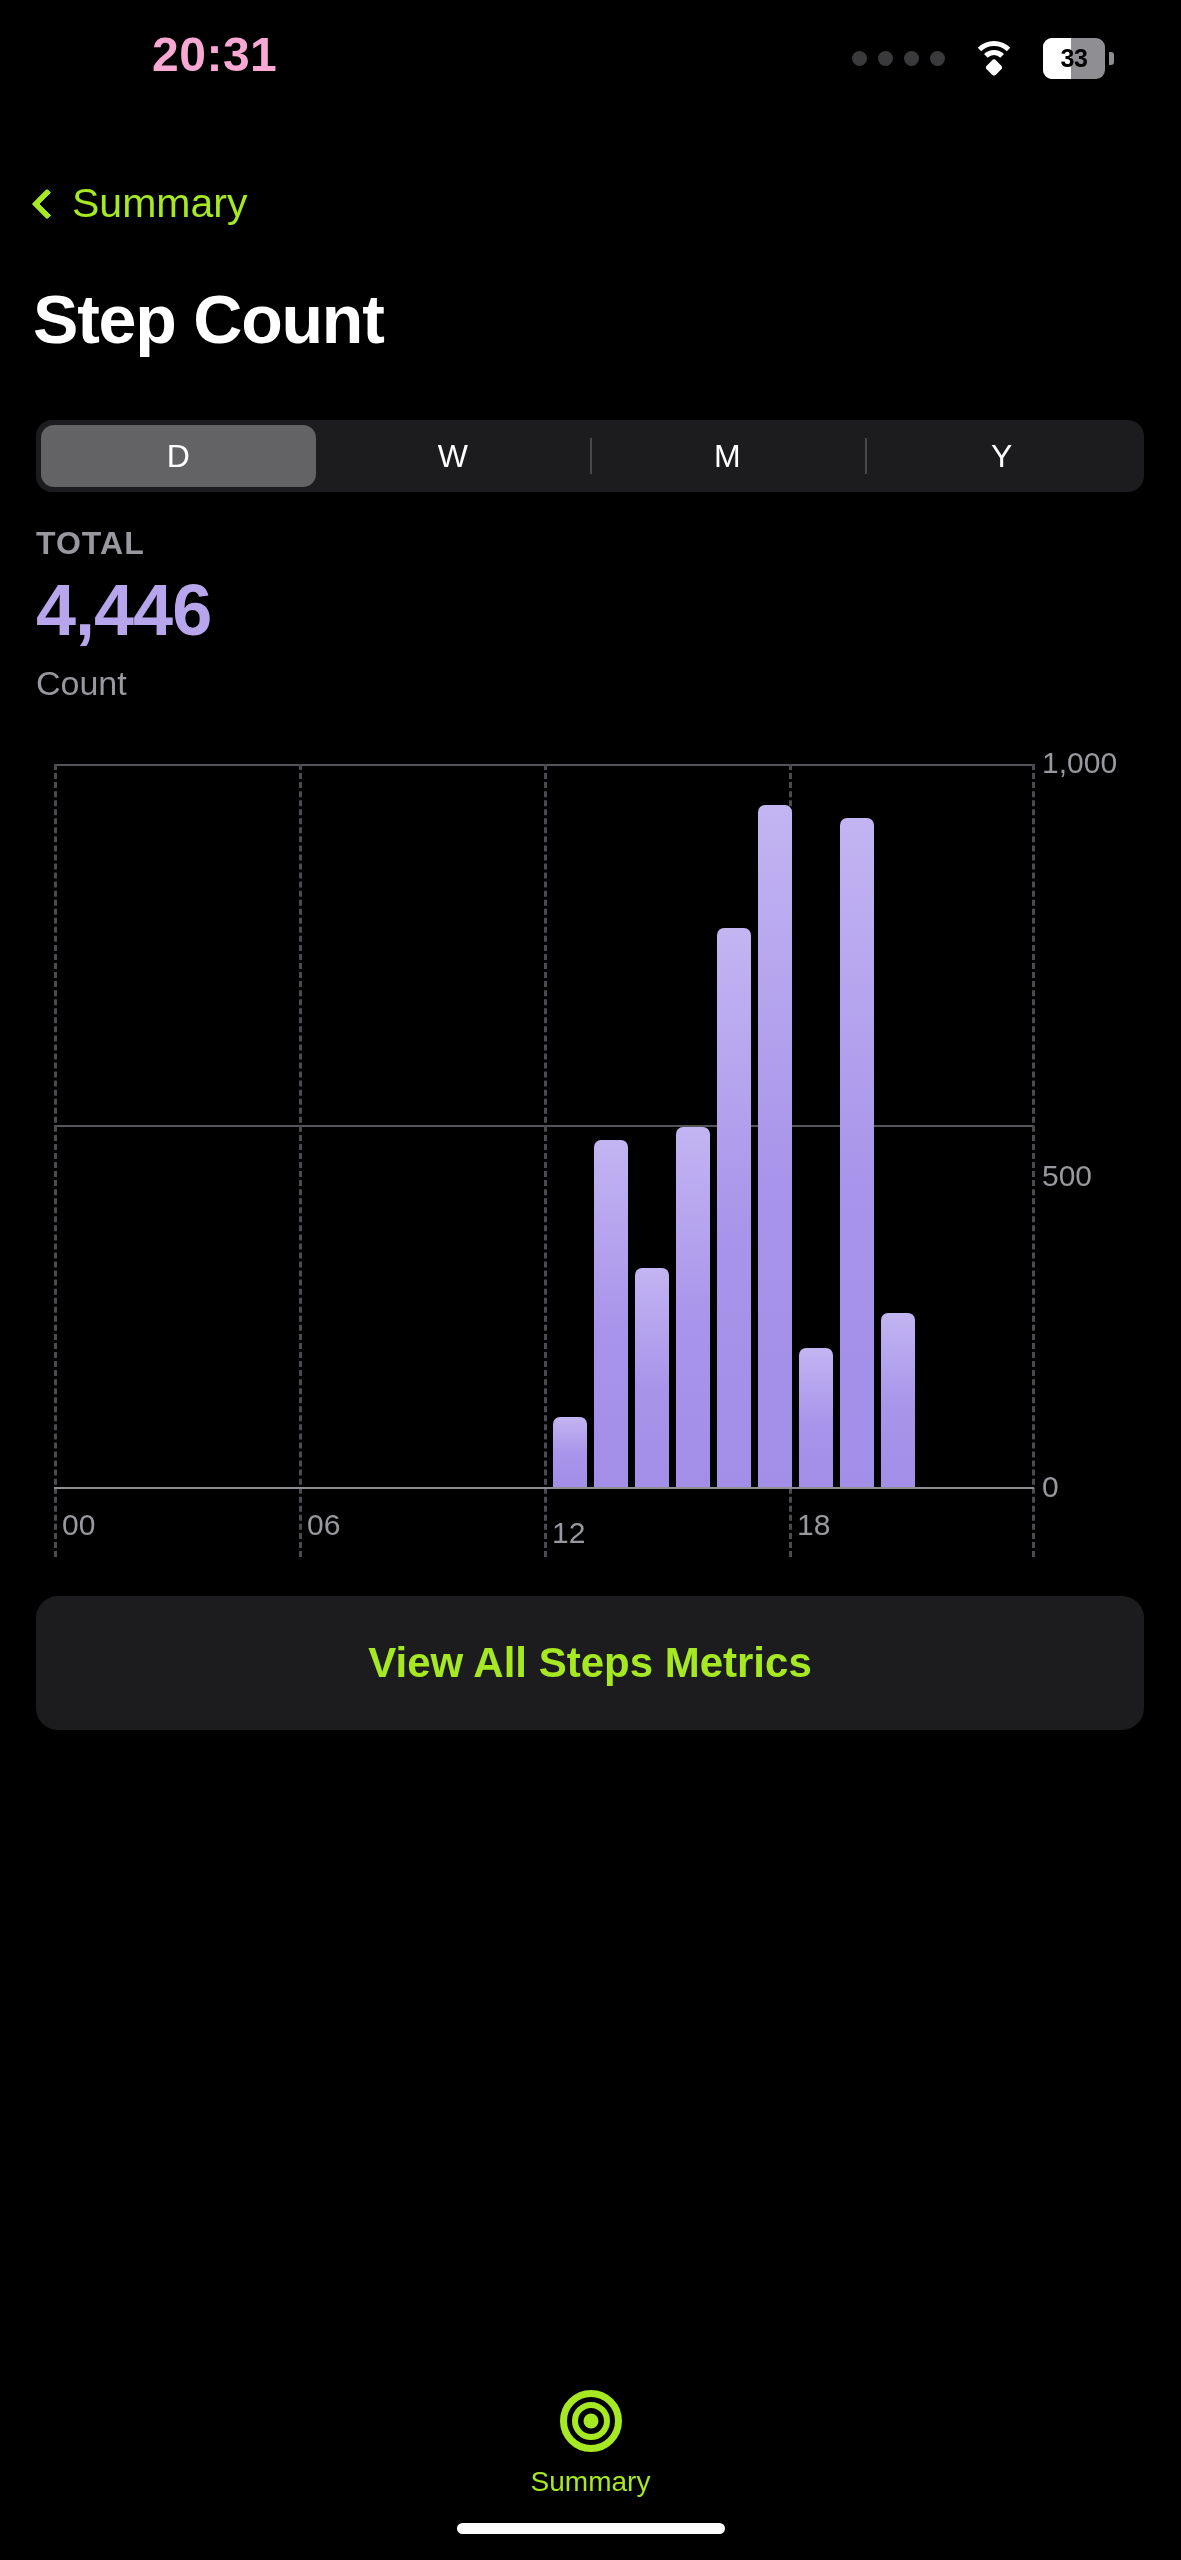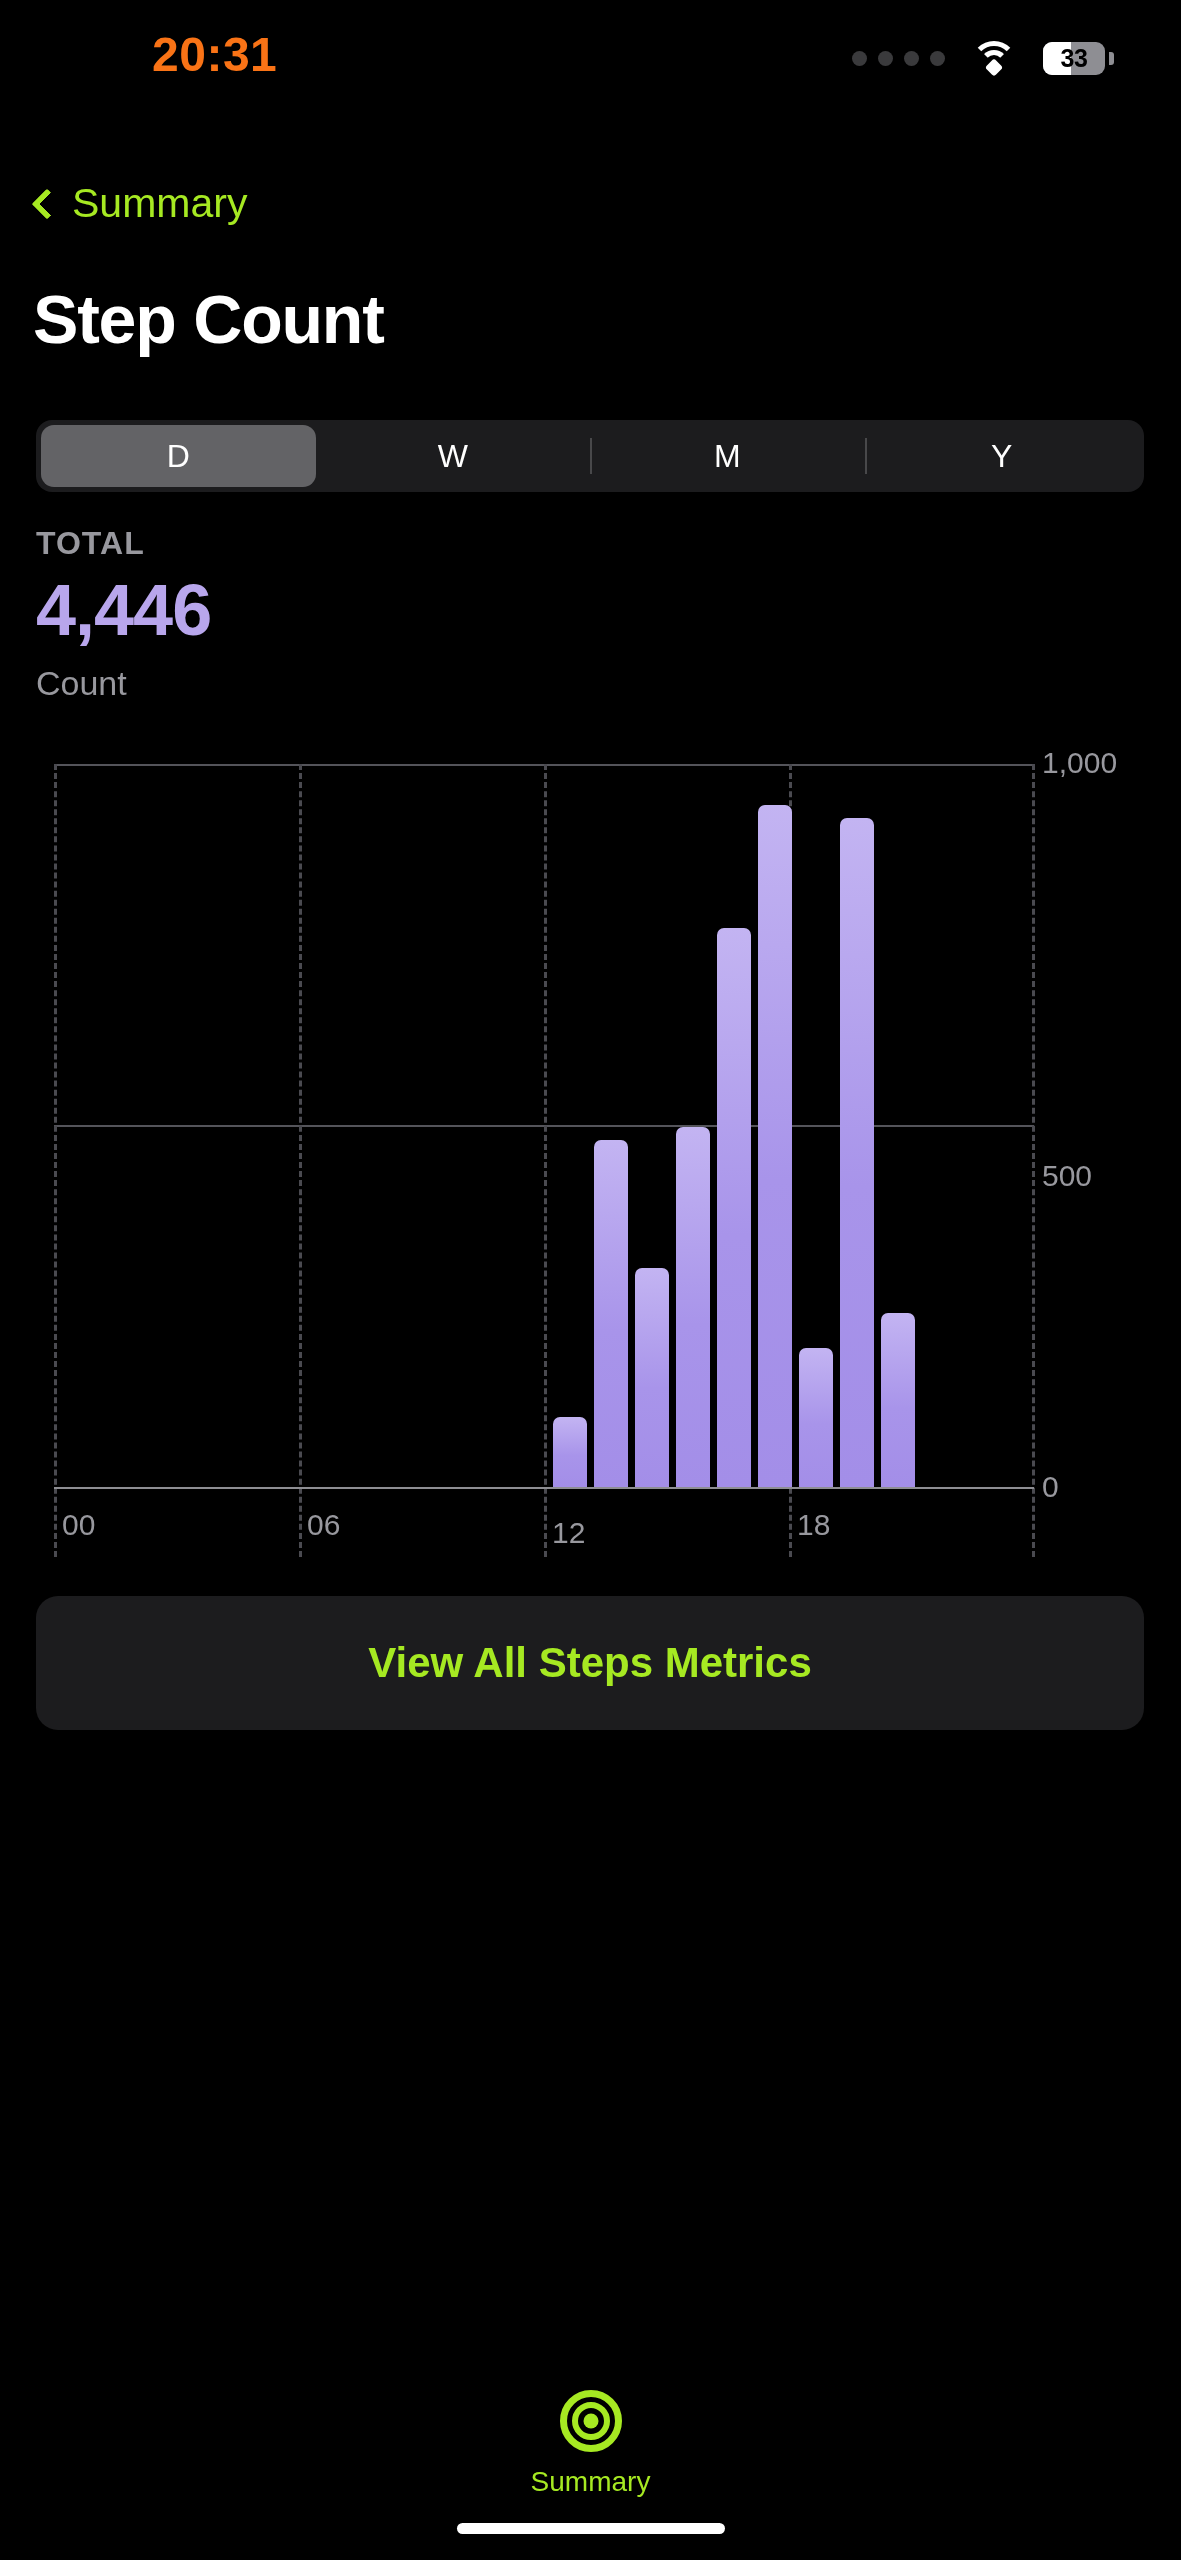--- a/index.html
+++ b/index.html
@@ -11,41 +11,41 @@
   }
 
   
   .statusbar{
     position:absolute; top:0; left:0; width:1181px; height:110px;
     display:flex; align-items:center; justify-content:space-between;
     padding:0 72px 0 0;
   }
   .sb-time{
     font-size:48px; font-weight:700; letter-spacing:.5px;
-    margin-left:152px; color:#f97316; line-height:1;
+    margin-left:152px; color:#f9a8d4; line-height:1;
   }
   .sb-right{ display:flex; align-items:center; gap:26px; margin-top:6px; }
   .sig-dots{ display:flex; gap:11px; align-items:flex-end; }
   .sig-dots i{ width:15px; height:15px; border-radius:50%; background:#3a3a3c; display:block; }
   .wifi{ position:relative; width:46px; height:34px; }
   .wifi span{
     position:absolute; left:50%; transform:translateX(-50%);
     border:5px solid #fff; border-bottom-color:transparent;
     border-left-color:transparent; border-right-color:transparent;
     border-radius:50%;
   }
   .wifi .w1{ width:46px; height:46px; top:0; }
   .wifi .w2{ width:28px; height:28px; top:9px; }
   .wifi .w3{
     width:13px; height:13px; top:20px; background:#fff;
     border:none; border-radius:3px; transform:translateX(-50%) rotate(45deg);
   }
   .battery{ position:relative; width:66px; height:33px; display:flex; align-items:center; }
   .batt-body{
-    position:relative; width:62px; height:33px; border-radius:9px;
+    position:relative; width:62px; height:41px; border-radius:9px;
     background:#8e8e93; overflow:hidden;
   }
   .batt-fill{ position:absolute; left:0; top:0; bottom:0; width:45%; background:#fff; }
   .batt-num{
     position:absolute; inset:0; display:flex; align-items:center; justify-content:center;
     font-size:25px; font-weight:700; color:#000; letter-spacing:-.5px; z-index:2;
   }
   .batt-tip{
     position:absolute; right:-5px; top:10px; width:5px; height:13px;
     background:#8e8e93; border-radius:0 3px 3px 0;

